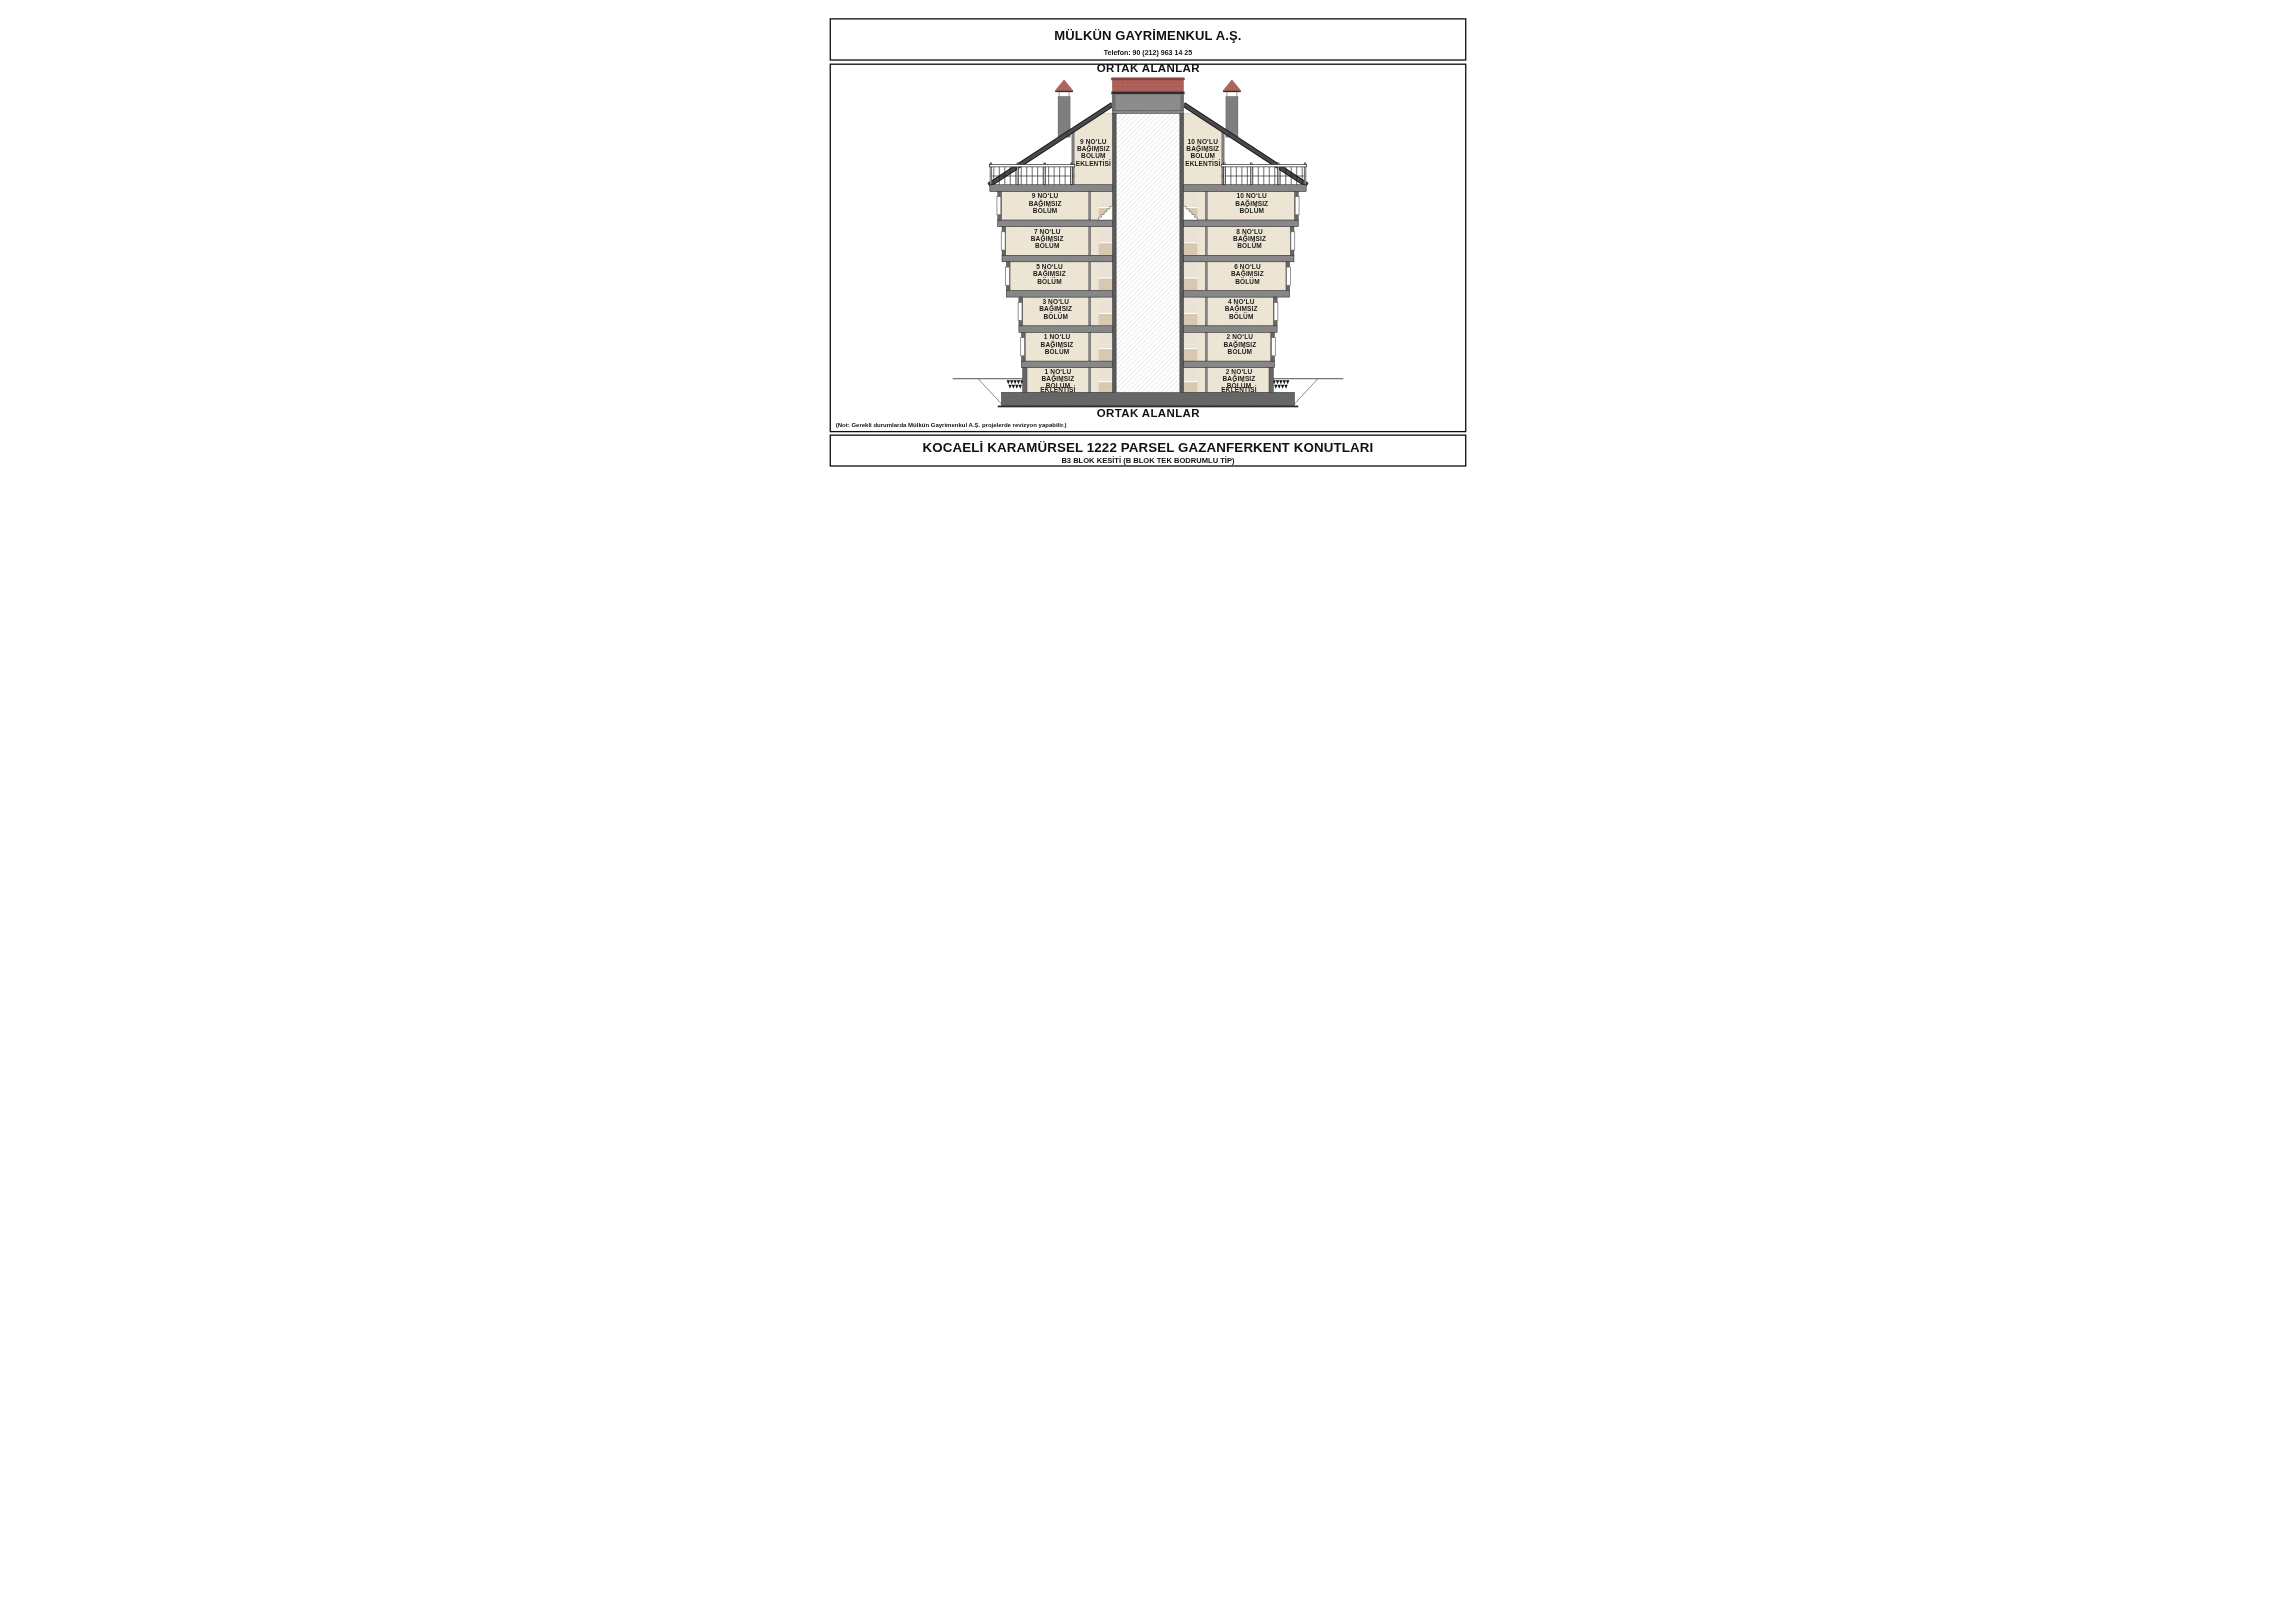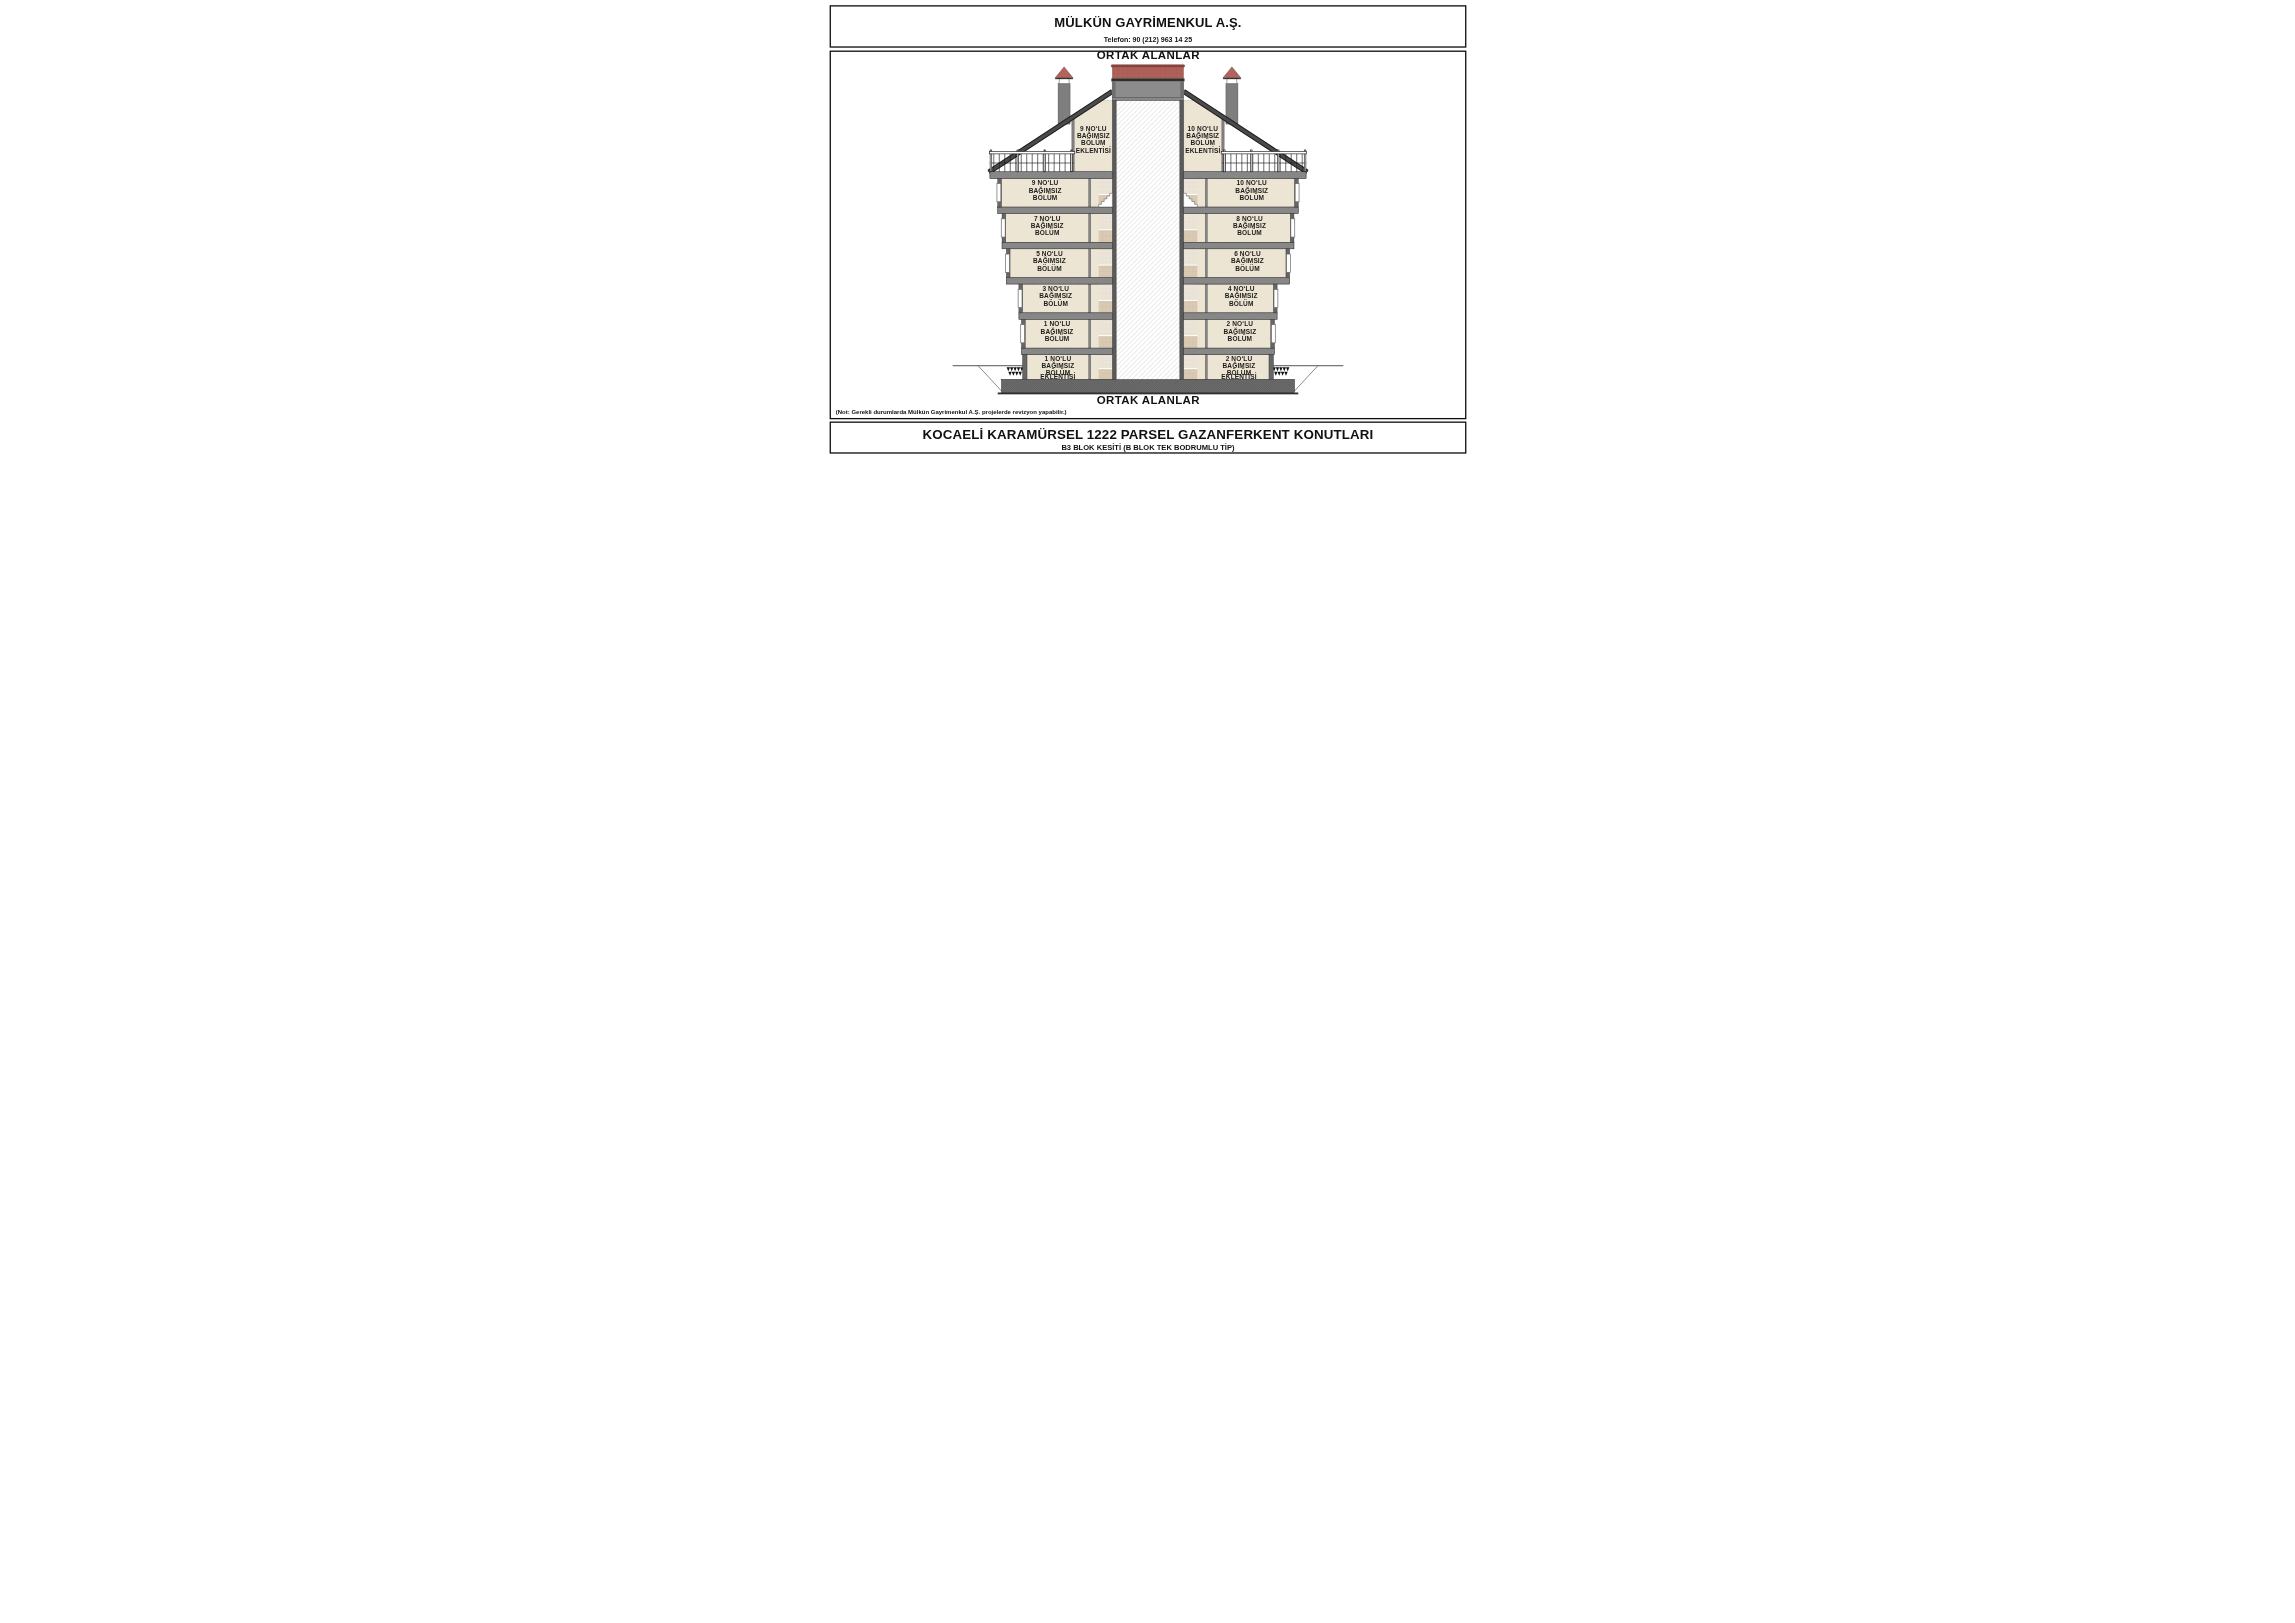--- a/index.html
+++ b/index.html
@@ -1,16 +1,16 @@
 <!DOCTYPE html>
 <html style="font-size:7.4px"><head>
 <meta charset="utf-8">
 <style>
   html,body{margin:0;padding:0;background:#ffffff;}
-  .page{width:100%;max-width:648px;margin:0 auto;}
+  .page{width:100%;max-width:648px;margin:13px auto;}
   svg{display:block;width:100%;height:auto;background:#fff;}
   text{font-family:"Liberation Sans","DejaVu Sans",sans-serif;fill:#111;}
   .t-company{font-size:100px;font-weight:800;text-anchor:middle;letter-spacing:1px;}
   .t-phone{font-size:54px;font-weight:700;text-anchor:middle;}
   .t-common{font-size:88px;font-weight:800;text-anchor:middle;letter-spacing:3px;}
   .t-note{font-size:46px;font-weight:700;text-anchor:start;}
   .t-title{font-size:102px;font-weight:800;text-anchor:middle;letter-spacing:1px;}
   .t-subtitle{font-size:58px;font-weight:700;text-anchor:middle;}
   .t-room{font-size:50px;font-weight:800;text-anchor:middle;letter-spacing:1px;fill:#1c1c1c;}
   .box{fill:#ffffff;stroke:#0d0d0d;stroke-width:10;}

